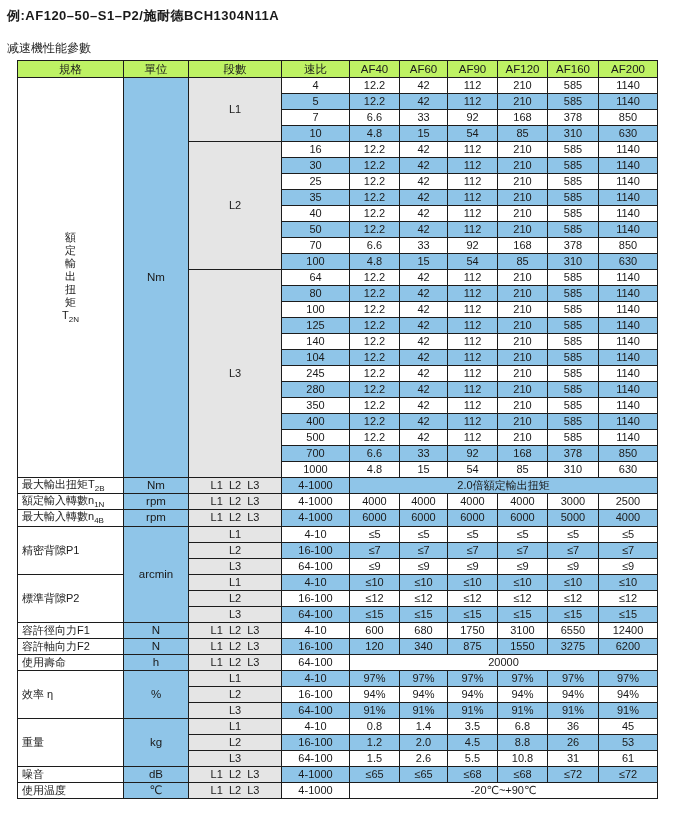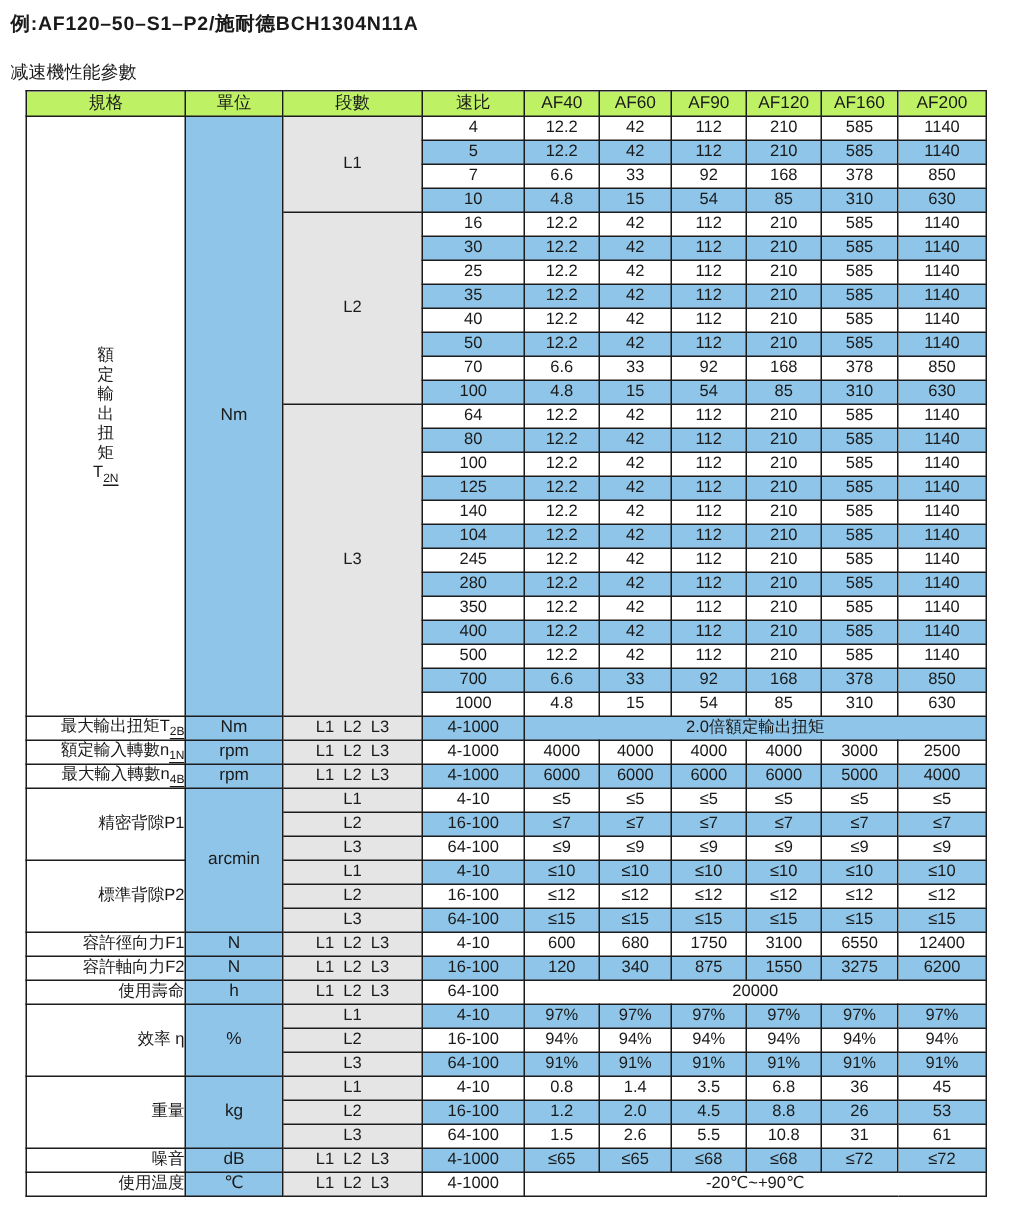--- a/index.html
+++ b/index.html
@@ -19,29 +19,29 @@
     border-collapse:collapse;table-layout:fixed;
     margin-left:17px;width:640px;
   }
   th,td{
     border:1px solid #1c1c1c;
     font-size:11px;text-align:center;vertical-align:middle;
     padding:0;height:15px;line-height:13px;overflow:hidden;
   }
   th{background:#bef264;font-weight:400;font-size:11.5px;height:16px;}
   td.blue{background:#8fc5e8;}
-  td.spec{text-align:right;padding-left:4px;background:#ffffff;}
+  td.spec{text-align:left;padding-left:4px;background:#ffffff;}
   td.vwrap{padding-left:0;text-align:center;}
   td.unit{background:#8fc5e8;font-size:11.5px;margin-left:32px;}
   td.stage{background:#e5e5e5;white-space:pre;}
   td.ratio,td.val{background:#ffffff;}
   td.ratio.blue,td.val.blue{background:#8fc5e8;}
   .vcell{display:flex;flex-direction:column;align-items:center;justify-content:center;}
   .vchar{line-height:13px;}
-  sub{font-size:8px;line-height:1;text-decoration:underline;}
+  sub{font-size:8px;line-height:1;}
 </style>
 </head>
 <body>
 
 <div class="title">例:AF120–50–S1–P2/施耐德BCH1304N11A</div>
 <div class="subtitle">减速機性能參數</div>
 <table>
     <colgroup>
       <col style="width: 106px;">
       <col style="width: 65px;">

